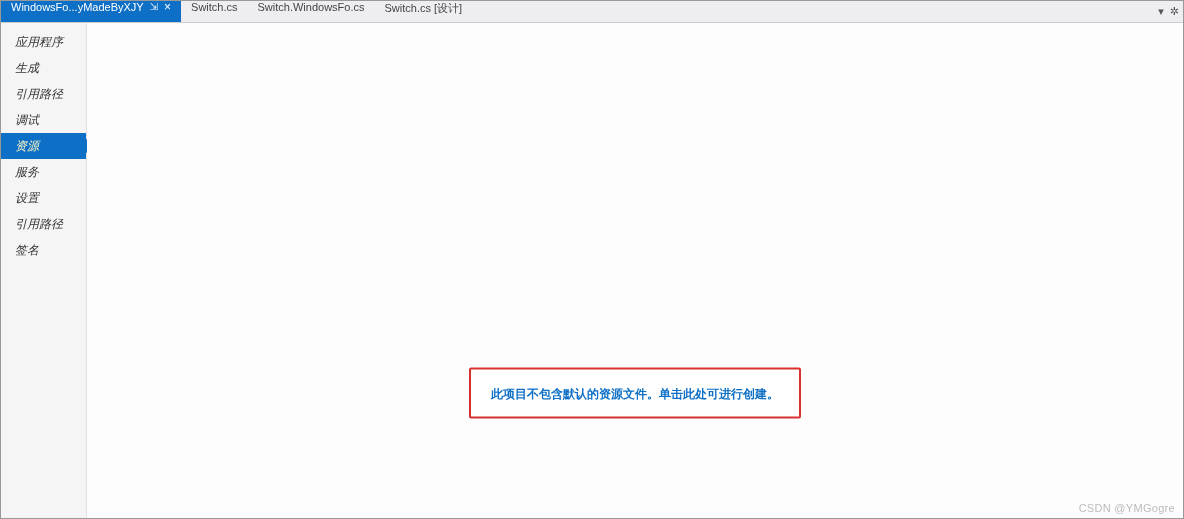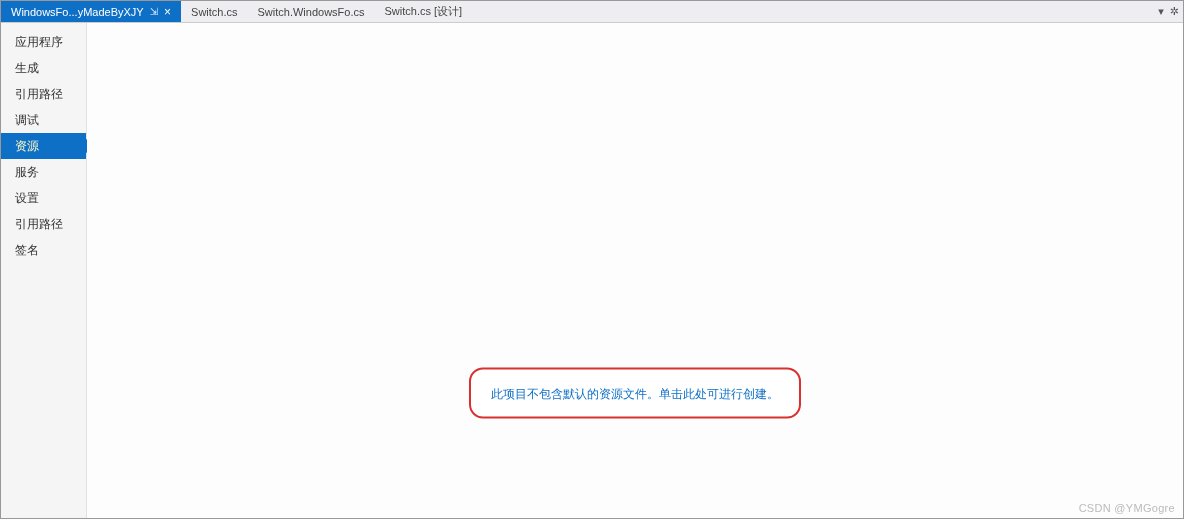--- a/index.html
+++ b/index.html
@@ -19,21 +19,21 @@
       height: 22px;
       background: #eeeef2;
       display: flex;
       align-items: stretch;
       font-size: 11px;
       border-bottom: 1px solid #ccc;
       position: relative;
     }
     .tab {
       display: flex;
-      align-items: center;
+      align-items: flex-start;
       padding: 0 10px;
       color: #444;
       cursor: pointer;
       white-space: nowrap;
       gap: 6px;
     }
     .tab.active {
       background: #0e6fc6;
       color: #fff;
     }
@@ -63,20 +63,21 @@
     .content {
       display: flex;
       height: calc(100% - 22px);
       background: #fdfdfd;
     }
     .sidebar {
       width: 86px;
       background: #f5f5f5;
       border-right: 1px solid #e0e0e0;
       padding-top: 6px;
+      font-style: italic;
     }
     .sidebar-item {
       font-size: 12px;
       color: #333;
       padding: 4px 0 4px 14px;
       cursor: pointer;
       line-height: 18px;
       position: relative;
     }
     .sidebar-item.active {
@@ -97,23 +98,24 @@
       flex: 1;
       position: relative;
       background: #fdfdfd;
     }
     .message-box {
       position: absolute;
       left: 50%;
       top: 370px;
       transform: translate(-50%, -50%);
       border: 2px solid #d93030;
-      border-radius: 14px;
+      border-radius: 2px;
       padding: 14px 20px;
       background: #fff;
+      font-weight: bold;
     }
     .message-link {
       color: #0e6fc6;
       font-size: 12px;
       text-decoration: none;
       cursor: pointer;
     }
     .watermark {
       position: absolute;
       right: 8px;

